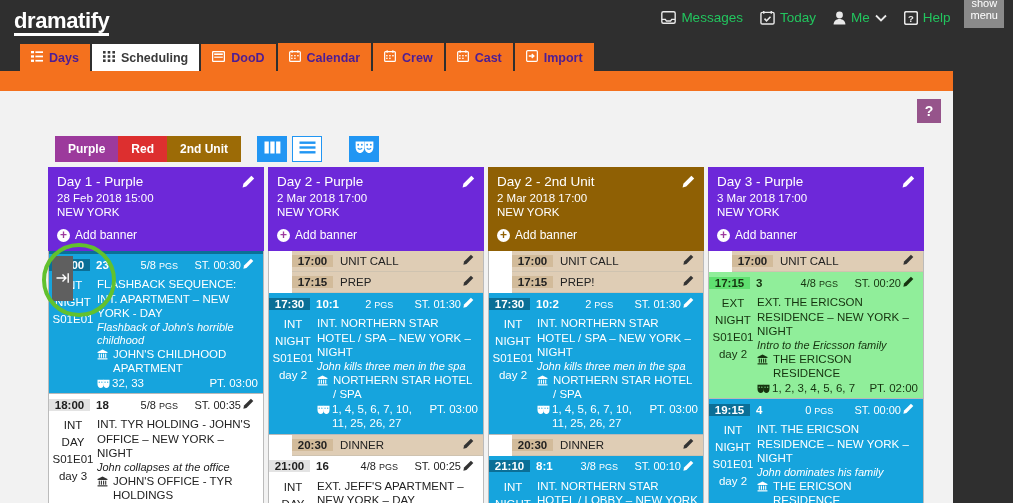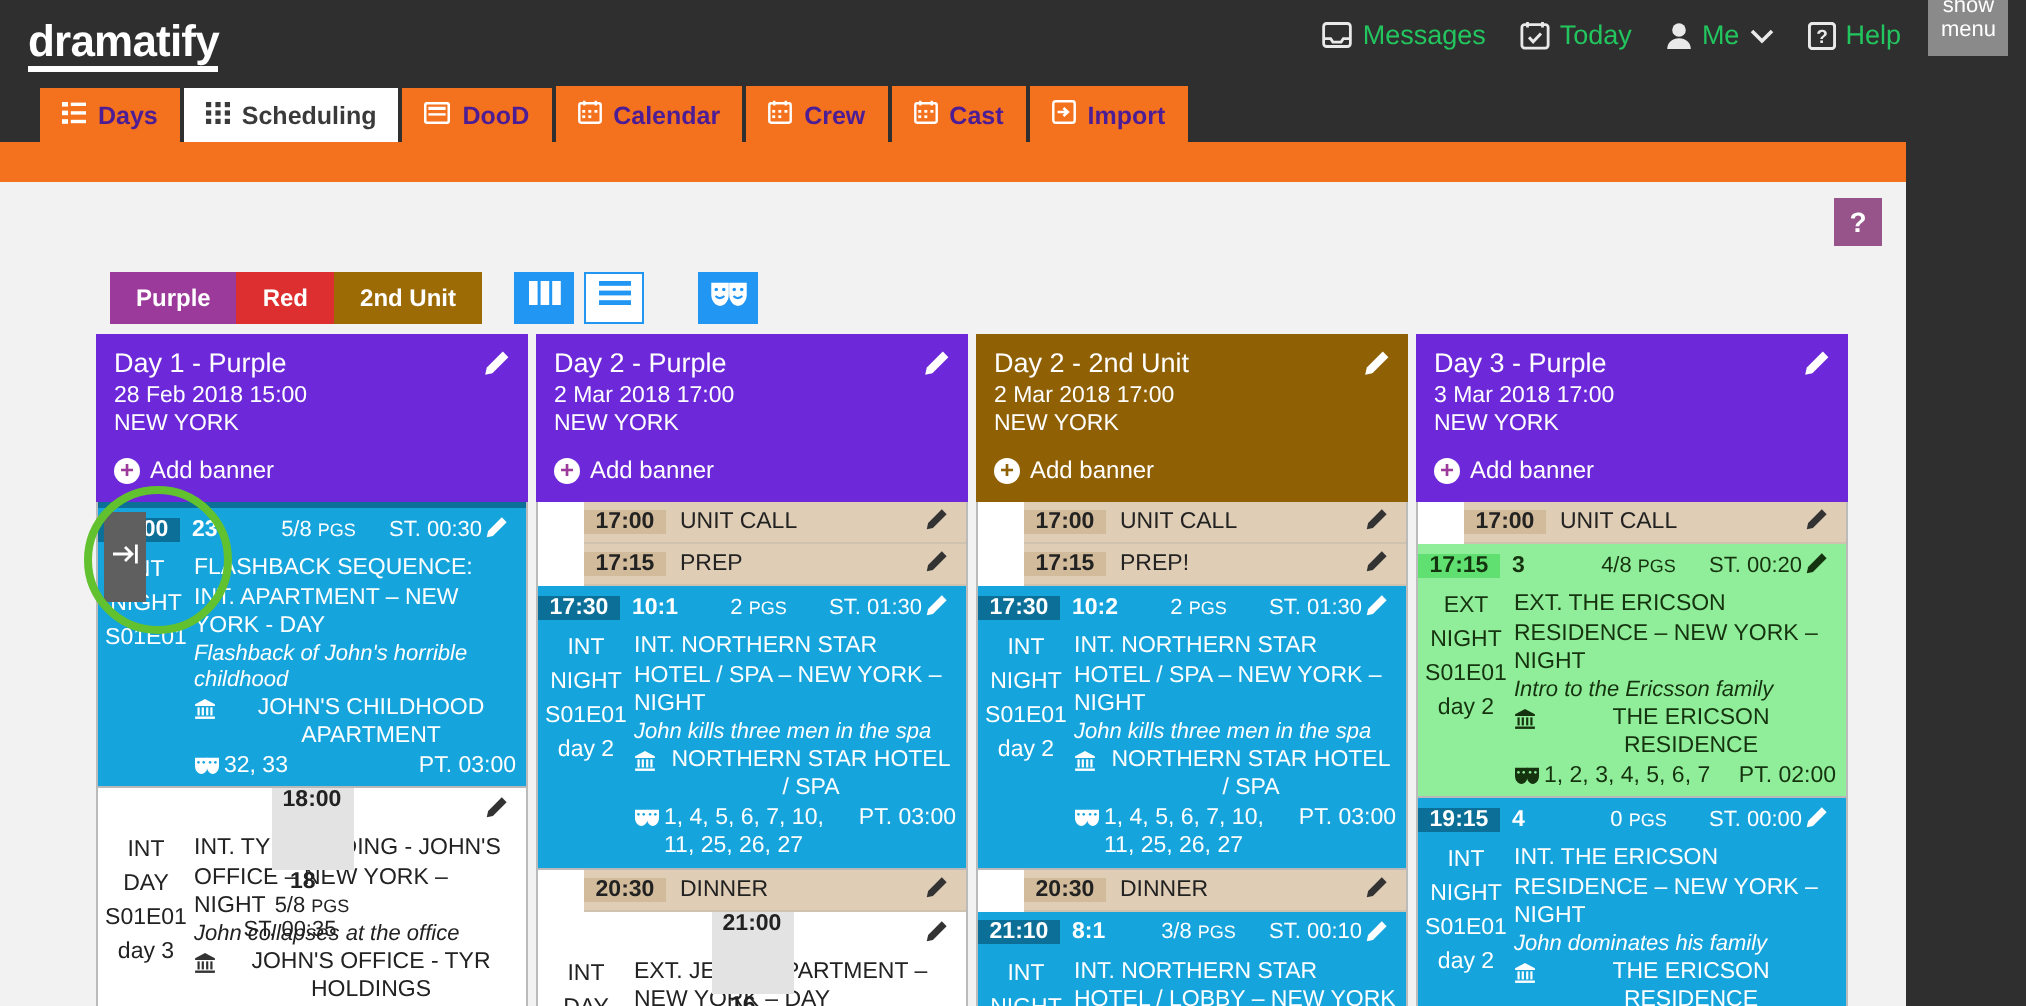--- a/index.html
+++ b/index.html
@@ -149,33 +149,33 @@
   .sc-head .st { padding-right: 22px; font-size: 11px; }
 
   .sc-body { display: flex; font-size: 11.5px; padding-bottom: 3px; }
   .sc-left {
     width: 48px; flex: 0 0 48px; text-align: center; line-height: 17px;
     padding-top: 2px; font-size: 11.5px;
   }
   .sc-right { flex: 1; line-height: 14.5px; padding-right: 5px; padding-top: 2px; }
   .sc-title { }
   .sc-desc { font-style: italic; font-size: 11px; line-height: 13px; }
-  .sc-loc { display: flex; gap: 5px; align-items: flex-start; text-align: center; }
+  .sc-loc { display: flex; gap: 5px; align-items: flex-start; }
   .sc-cast { display: flex; gap: 4px; align-items: flex-start; justify-content: space-between; }
   .sc-cast .nums { flex: 1; }
   .sc-cast .pt { white-space: nowrap; }
 
   
   .sc-blue { background: #16a4dd; color: #fff; }
   .sc-blue .sc-head { background: #16a4dd; }
   .sc-blue .sc-head .t { background: #0b6f97; }
   .sc-blue .sc-head .num, .sc-blue .sc-head .pgs, .sc-blue .sc-head .st { color: #fff; }
 
   .sc-white { background: #fff; color: #222; }
-  .sc-white .sc-head { background: #fff; flex-direction: column; }
+  .sc-white .sc-head { background: #fff; }
   .sc-white .sc-head .t { background: #e3e3e3; }
 
   .sc-green { background: #90ee9a; color: #16330f; }
   .sc-green .sc-head { background: #90ee9a; }
   .sc-green .sc-head .t { background: #5fe070; }
 
   .topline-blue { height: 3px; background: #0b6f97; }
 
   .icon-sm { width: 11px; height: 11px; flex: 0 0 11px; margin-top: 2px; }
 </style>

